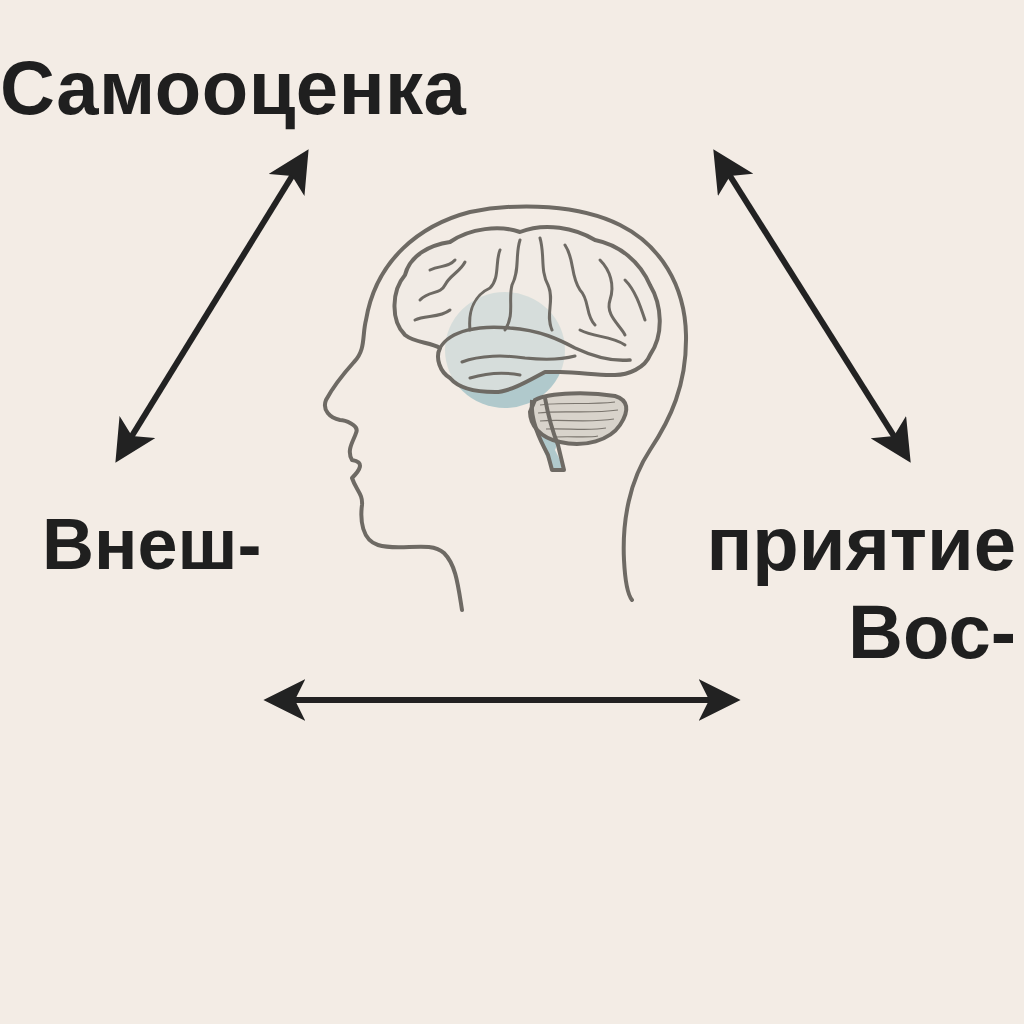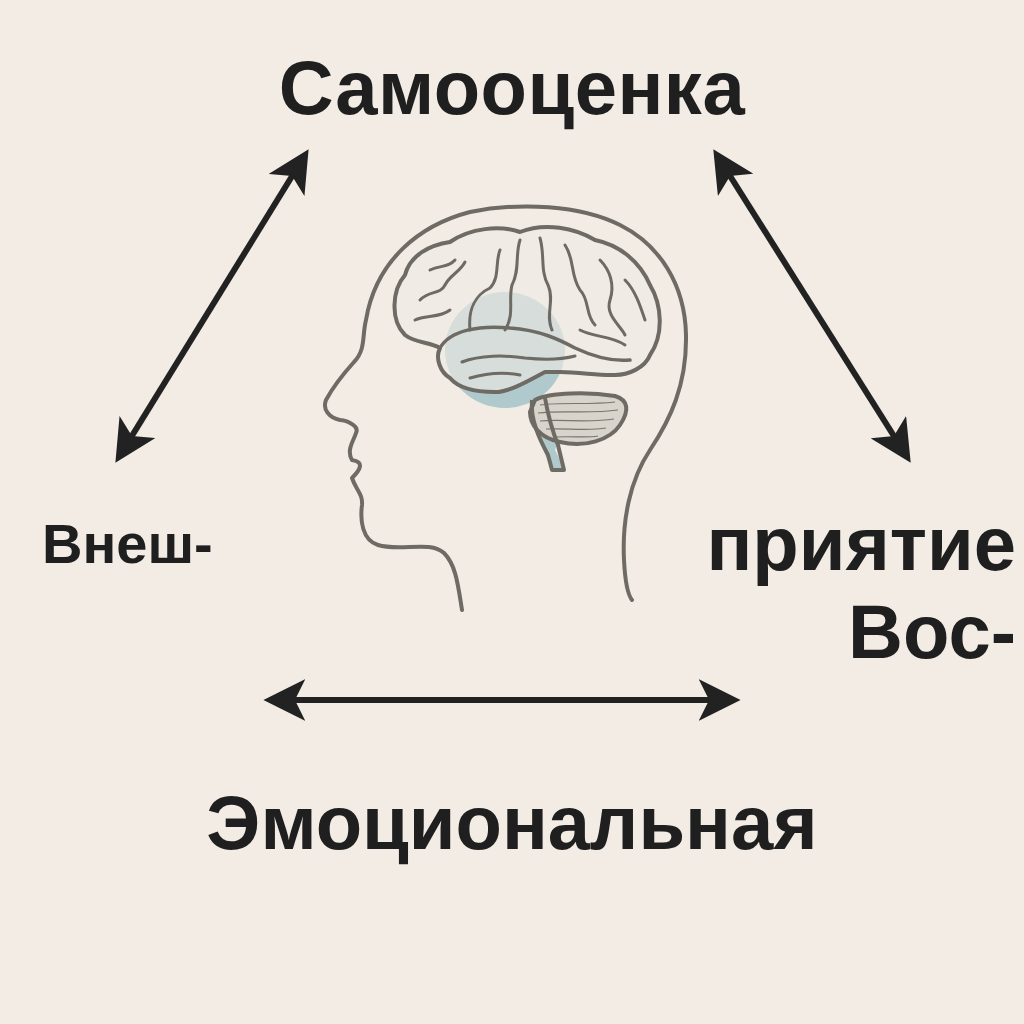--- a/index.html
+++ b/index.html
@@ -9,43 +9,42 @@
     position:relative;
     font-family:"Liberation Sans", "DejaVu Sans", sans-serif;
   }
   .label {
     position:absolute;
     font-weight:bold;
     color:#1f1f1f;
     line-height:1;
     white-space:nowrap;
   }
-  .lbl-top { left:0; width:1024px; top:50px; text-align:center; font-size:76px; letter-spacing:0.5px; }
-  .lbl-left { left:42px; top:500px; font-size:56px; line-height:88px; }
+  .lbl-top { left:0; width:1024px; top:50px; text-align:left; font-size:76px; letter-spacing:0.5px; }
+  .lbl-left { left:42px; top:500px; font-size:72px; line-height:88px; }
   .lbl-right { right:8px; top:500px; font-size:76px; line-height:88px; text-align:right; }
   .lbl-bottom { left:0; width:1024px; top:780px; text-align:center; font-size:76px; line-height:86px; }
   .line { display:block; }
   svg.art { position:absolute; left:0; top:0; }
 </style>
 </head>
 <body>
 
 <div class="label lbl-top">Самооценка</div>
 
 <div class="label lbl-left">
   <span class="line">Внеш-</span>
 </div>
 
 <div class="label lbl-right">
   <span class="line">приятие</span>
   <span class="line">Вос-</span>
 </div>
 
 <div class="label lbl-bottom">
-  <span class="line">Эмоциональная</span>
 </div>
 
 <svg class="art" width="1024" height="1024" viewBox="0 0 1024 1024">
   <defs>
     <marker id="ah" viewBox="0 0 20 20" refX="14" refY="10" markerWidth="7" markerHeight="7" orient="auto-start-reverse" markerUnits="strokeWidth">
       <path d="M0,0 L20,10 L0,20 L5,10 Z" fill="#222"></path>
     </marker>
   </defs>
 
   <g>

